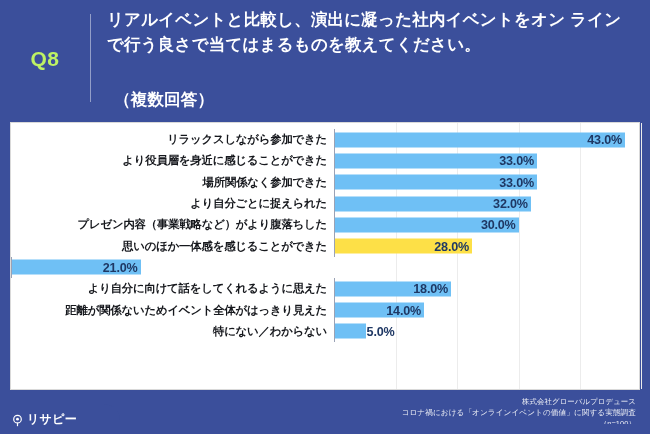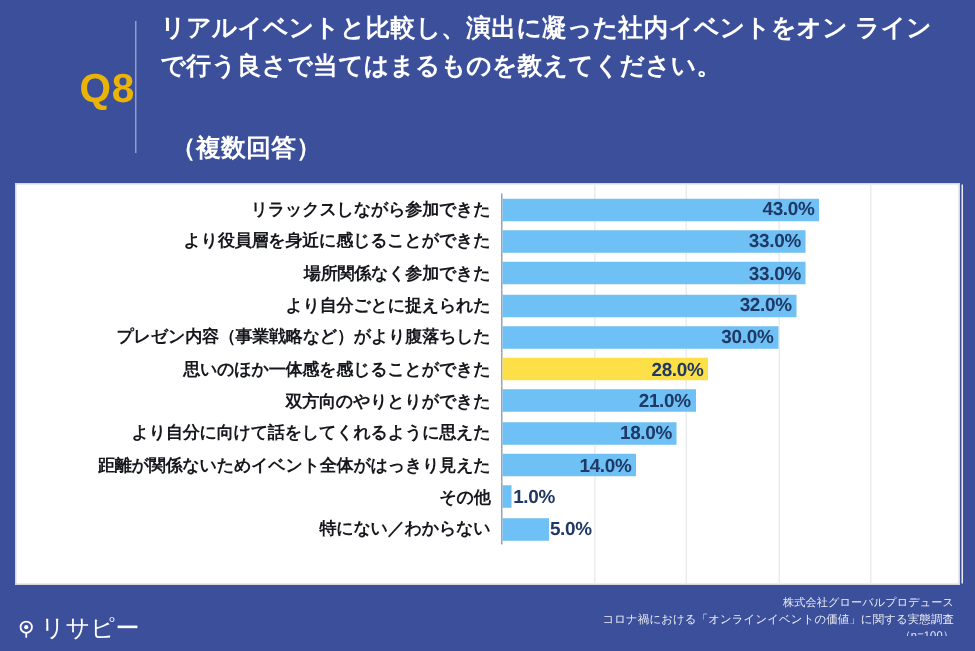--- a/index.html
+++ b/index.html
@@ -7,22 +7,22 @@
     width:650px;height:434px;overflow:hidden;
     background:#3b4f9b;
     font-family:"Liberation Sans","DejaVu Sans",sans-serif;
     -webkit-font-smoothing:antialiased;
   }
   .slide{position:relative;width:650px;height:434px;background:#3b4f9b;}
 
   
   .header{position:absolute;left:0;top:0;width:650px;height:118px;display:flex;align-items:center;}
   .qnum{
-    width:90px;flex:0 0 90px;text-align:right;color:#eab308;
-    font-size:27px;font-weight:bold;letter-spacing:.5px;
+    width:90px;flex:0 0 90px;text-align:center;color:#bef264;
+    font-size:21px;font-weight:bold;letter-spacing:.5px;
   }
   .qdiv{width:1px;align-self:stretch;margin:14px 0 16px 0;background:rgba(255,255,255,.45);flex:0 0 1px;}
   .qtext{
     flex:1 1 auto;color:#ffffff;font-weight:bold;
     font-size:16.5px;line-height:25px;padding:0 14px 0 16px;
     letter-spacing:.2px;
   }
   .qtext .l3{display:block;padding-left:7px;margin-top:30px;}
 
   
@@ -70,21 +70,21 @@
   }
   .credit .c2{font-size:7.6px;}
 
   
   .logo{
     position:absolute;left:0;bottom:0;width:120px;height:30px;
     background:#3b4f9b;border-top-right-radius:16px;
     display:flex;align-items:center;padding-left:11px;box-sizing:border-box;
   }
   .logo-ico{width:13px;height:13px;flex:0 0 13px;margin-right:3px;position:relative;}
-  .logo-txt{color:#ffffff;font-size:16px;font-weight:normal;letter-spacing:.3px;}
+  .logo-txt{color:#ffffff;font-size:12px;font-weight:bold;letter-spacing:.3px;}
   .frame-b{position:absolute;left:0;bottom:0;width:650px;height:10px;background:#3b4f9b;}
 </style>
 </head>
 <body>
 
 <div class="slide">
 
   <div class="header">
     <div class="qnum">Q8</div>
     <div class="qdiv"></div>
@@ -100,21 +100,21 @@
         <div class="gl" style="left: 62.2px;"></div>
         <div class="gl" style="left: 123.4px;"></div>
         <div class="gl" style="left: 184.6px;"></div>
         <div class="gl" style="left: 245.8px;"></div>
         <div class="gl" style="left: 307px;"></div>
       </div>
     <div class="rows" id="chart-rows">
         <div class="row">
           <div class="rlabel">リラックスしながら参加できた</div>
           <div class="rtrack">
-            <div class="bar" style="width: 211px; background: rgb(111, 192, 245);">
+            <div class="bar" style="width: 290px; background: rgb(111, 192, 245);">
               <span class="bval">43.0%</span>
             </div>
           </div>
         </div>
         <div class="row">
           <div class="rlabel">より役員層を身近に感じることができた</div>
           <div class="rtrack">
             <div class="bar" style="width: 201.96px; background: rgb(111, 192, 245);">
               <span class="bval">33.0%</span>
             </div>
@@ -146,48 +146,39 @@
         </div>
         <div class="row">
           <div class="rlabel">思いのほか一体感を感じることができた</div>
           <div class="rtrack">
             <div class="bar" style="width: 137px; background: #fde047;">
               <span class="bval">28.0%</span>
             </div>
           </div>
         </div>
         <div class="row">
-          <div class="rlabel">双方向のやりとりができた</div>
           <div class="rtrack">
             <div class="bar" style="width: 128.52px; background: rgb(111, 192, 245);">
               <span class="bval">21.0%</span>
             </div>
           </div>
         </div>
         <div class="row">
           <div class="rlabel">より自分に向けて話をしてくれるように思えた</div>
           <div class="rtrack">
             <div class="bar" style="width: 116px; background: rgb(111, 192, 245);">
               <span class="bval">18.0%</span>
             </div>
           </div>
         </div>
         <div class="row">
           <div class="rlabel">距離が関係ないためイベント全体がはっきり見えた</div>
           <div class="rtrack">
             <div class="bar" style="width: 89px; background: rgb(111, 192, 245);">
               <span class="bval">14.0%</span>
-            </div>
-          </div>
-        </div>
-        <div class="row">
-          <div class="rlabel">その他</div>
-          <div class="rtrack">
-            <div class="bar tiny" style="width: 6.12px; background: rgb(111, 192, 245);">
-              <span class="bval">1.0%</span>
             </div>
           </div>
         </div>
         <div class="row">
           <div class="rlabel">特にない／わからない</div>
           <div class="rtrack">
             <div class="bar tiny" style="width: 30.6px; background: rgb(111, 192, 245);">
               <span class="bval">5.0%</span>
             </div>
           </div>

